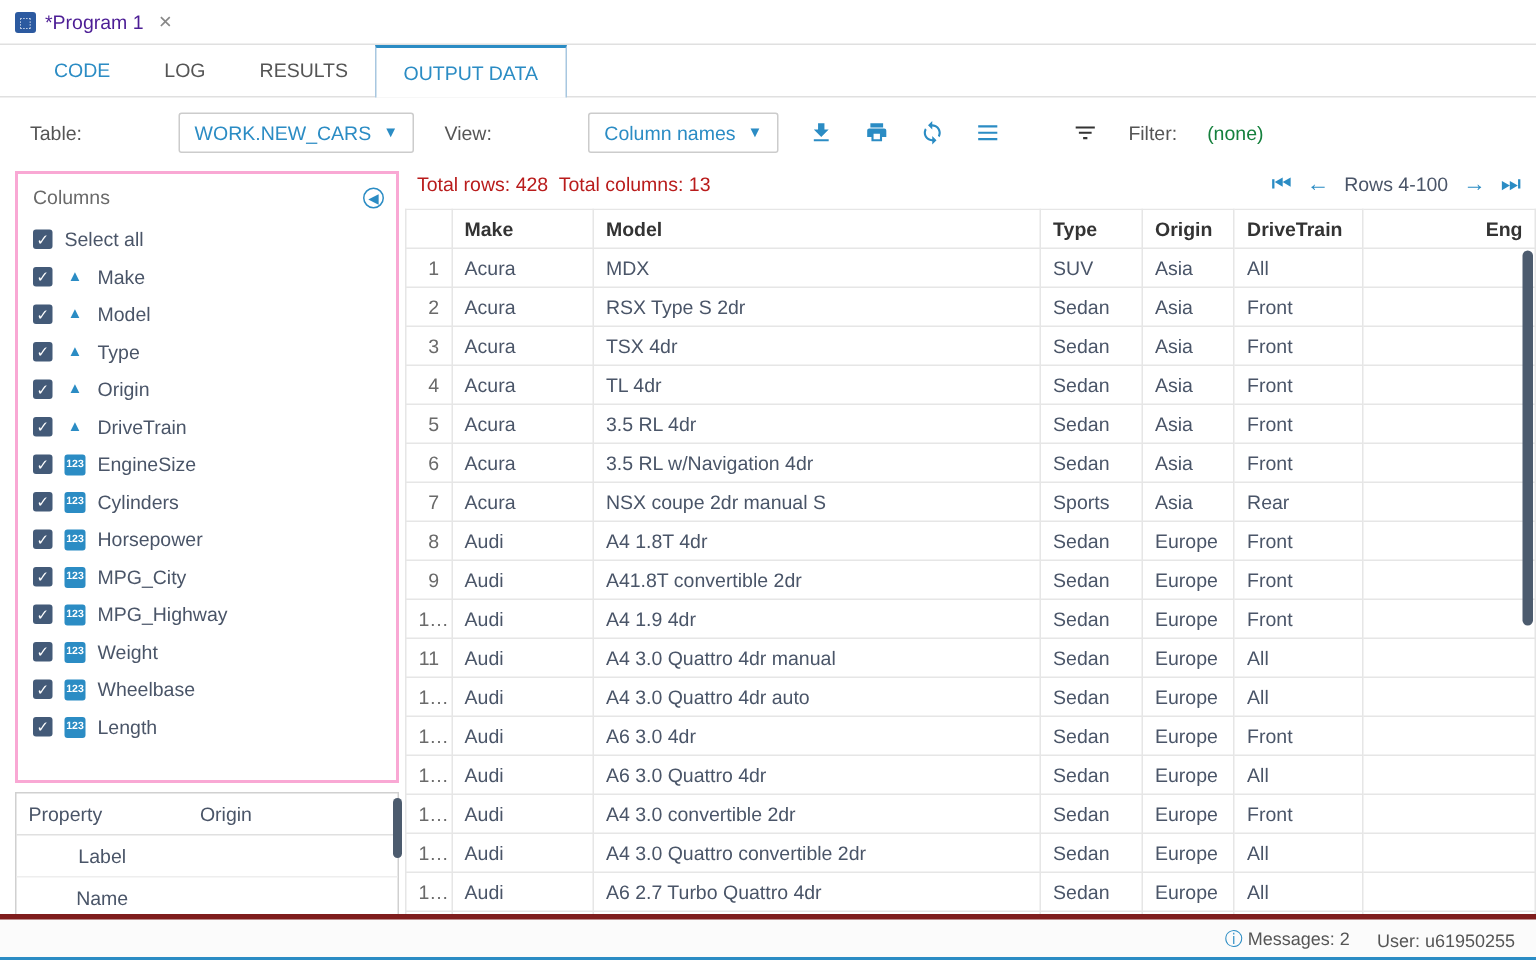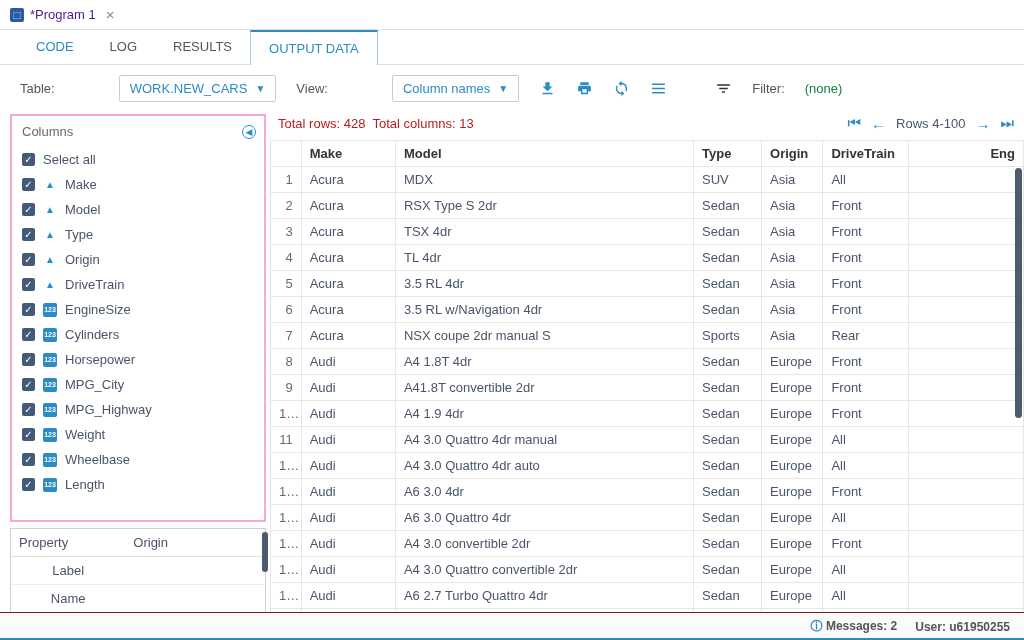--- a/index.html
+++ b/index.html
@@ -60,21 +60,21 @@
   .c-drive { width: 78px; }
   .c-eng { width: 105px; }
   
   .v-scroll { position: absolute; right: 2px; top: 28px; width: 7px; height: 400px; background: transparent; }
   .v-scroll .thumb { position: absolute; top: 0; width: 100%; height: 250px; background: #4c5b6e; border-radius: 4px; }
   .h-scroll-area { background: #f5f5f5; height: 8px; margin: 0 10px; position: relative; }
   .h-scroll-area .thumb { position: absolute; left: 0; top: 0; height: 8px; width: 280px; background: #5f6c7d; border-radius: 4px; }
   
   .left-scroll { position: absolute; left: 262px; top: 532px; width: 6px; height: 40px; background: #4c5b6e; border-radius: 3px; }
   
-  .status-bar { position: fixed; bottom: 0; left: 0; right: 0; display: flex; justify-content: flex-end; align-items: center; gap: 18px; padding: 5px 14px; border-top: 1px solid #7f1d1d; background: #fbfbfb; font-size: 12px; color: #555; font-weight: bold; }
+  .status-bar { position: fixed; bottom: 0; left: 0; right: 0; display: flex; justify-content: flex-end; align-items: center; gap: 18px; padding: 5px 14px; border-top: 4px solid #7f1d1d; background: #fbfbfb; font-size: 12px; color: #555; }
   .status-bar .msg-icon { color: #2b8cc4; }
   .app-border { position: fixed; bottom: 0; left: 0; right: 0; height: 2px; background: #2b8cc4; }
 </style>
 </head>
 <body>
 
 <div class="program-tab">
   <span class="icon-box">⬚</span>
   <span class="title">*Program 1</span>
   <span class="close">×</span>

